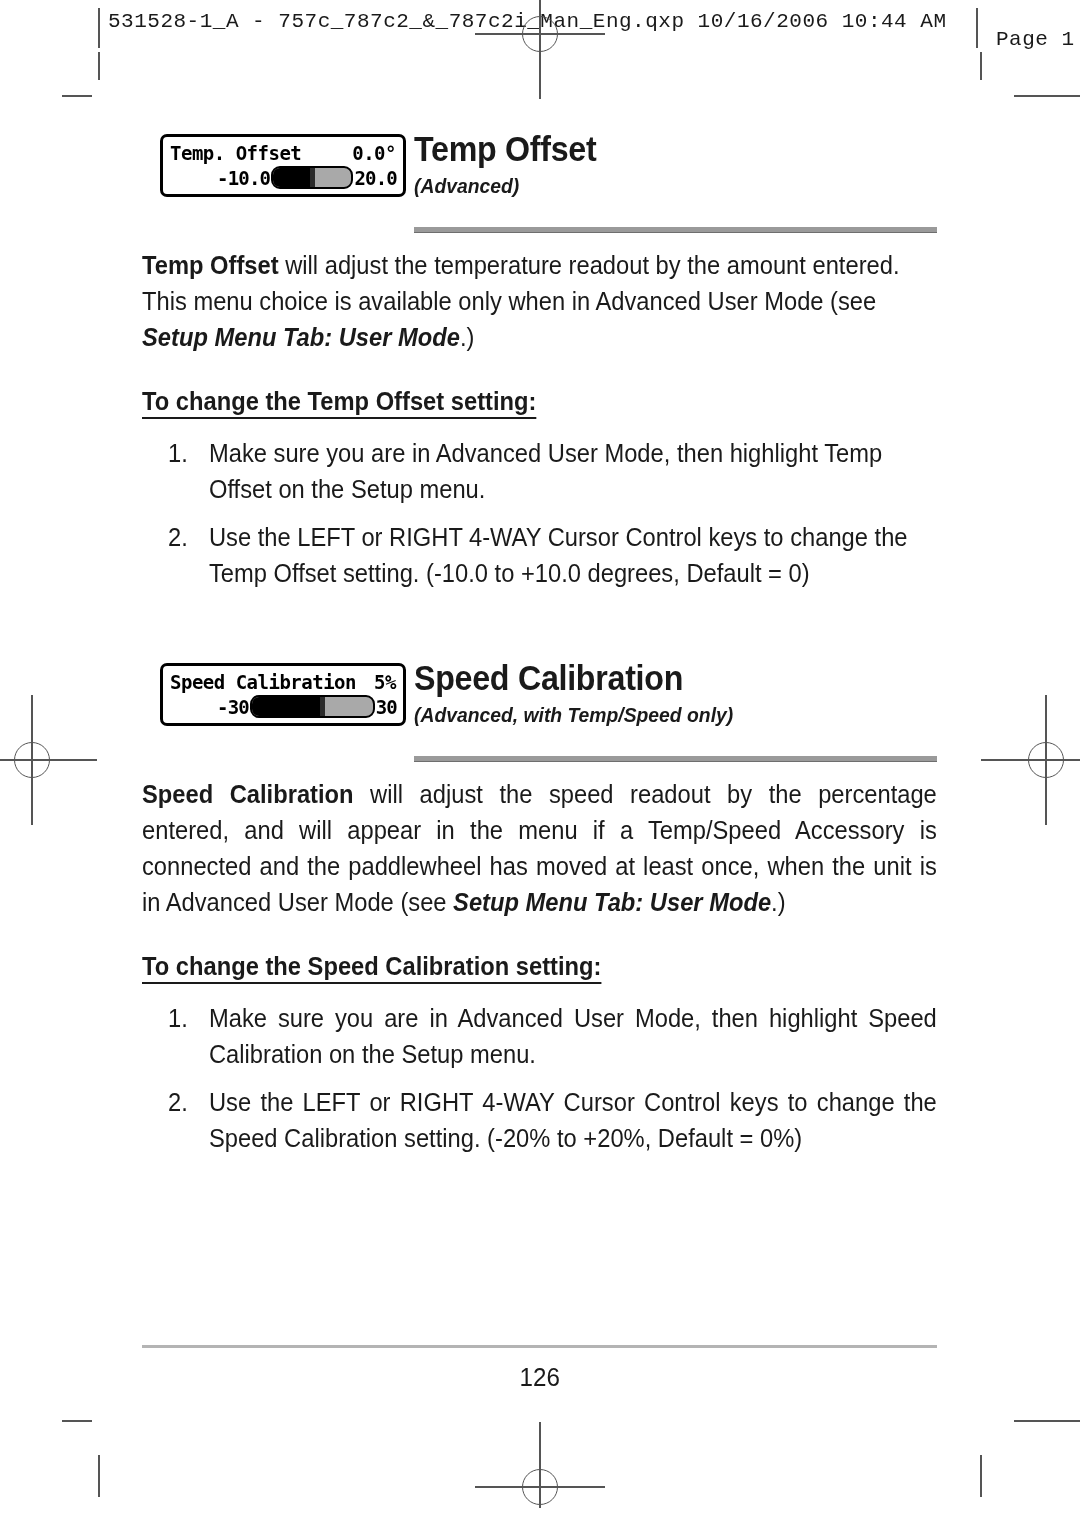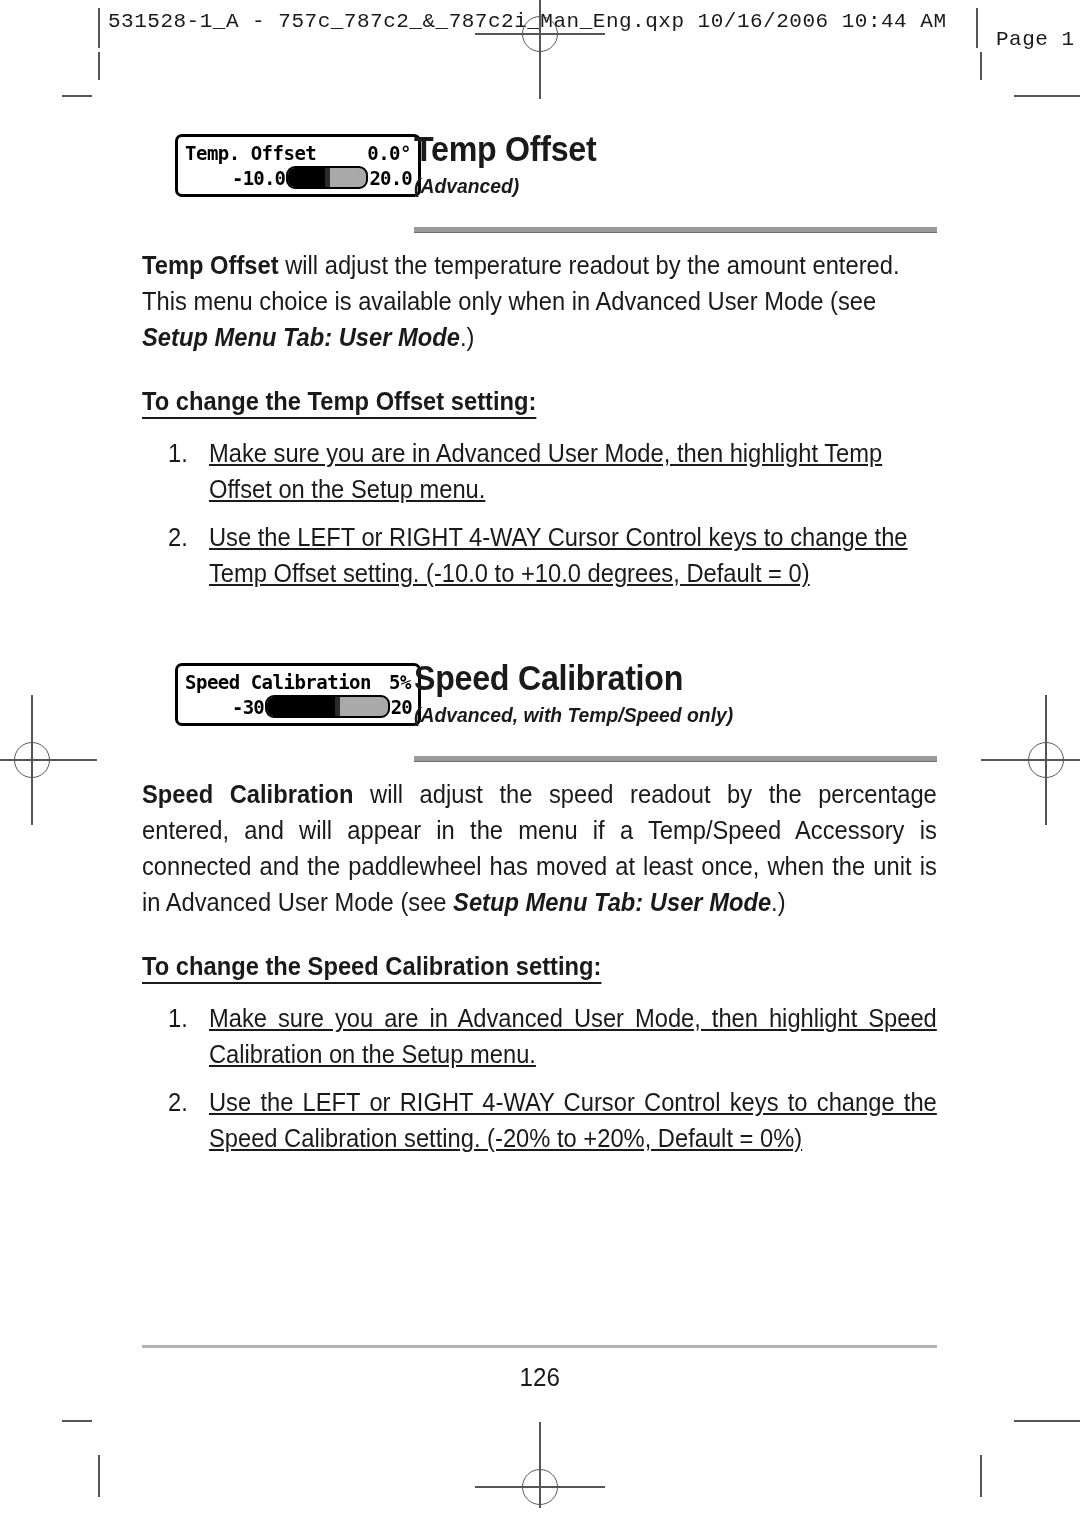--- a/index.html
+++ b/index.html
@@ -72,21 +72,21 @@
 
   .section { position: relative; }
 
   .sec-head {
     position: relative;
     display: block;
     min-height: 92px;
   }
   .lcd-holder {
     position: absolute;
-    left: 15px; top: 4px; padding-left: 18px;
+    left: 0; top: 4px; padding-left: 18px;
   }
   .head-text {
     margin-left: 272px;
   }
   h1.title {
     font-family: "Liberation Sans Narrow", "Liberation Sans", sans-serif;
     font-size: 35px;
     font-weight: bold;
     margin: 0;
     padding: 0;
@@ -196,21 +196,20 @@
     color: #1a1a1a;
     transform: scaleX(0.93);
     transform-origin: left top;
   }
 
   ol.steps {
     margin: 16px 0 0 0;
     padding: 0;
     list-style: none;
     counter-reset: stepcount;
-    text-decoration: underline;
   }
   ol.steps li {
     position: relative;
     font-size: 25.5px;
     line-height: 36px;
     margin: 0 0 12px 0;
     padding-left: 72px;
     color: #1a1a1a;
     transform: scaleX(0.93);
     transform-origin: left top;
@@ -324,21 +323,21 @@
               <div class="lcd-row1">
                 <span class="lcd-label">Speed Calibration</span>
                 <span class="lcd-value">5%</span>
               </div>
               <div class="lcd-row2">
                 <span class="lcd-min">-30</span>
                 <span class="lcd-bar">
                   <span class="lcd-bar-fill" style="width: 58%;"></span>
                   <span class="lcd-bar-knob" style="left: calc(58% - 2px);"></span>
                 </span>
-                <span class="lcd-max">20</span>
+                <span class="lcd-max">30</span>
               </div>
             </div>
           </div>
           <div class="head-text">
             <h1 class="title">Speed Calibration</h1>
             <div class="subtitle">(Advanced, with Temp/Speed only)</div>
           </div>
         </div><div class="head-rule"></div><p class="body justify"><b>Speed Calibration</b> will adjust the speed readout by the percentage entered, and will appear in the menu if a Temp/Speed Accessory is connected and the paddlewheel has moved at least once, when the unit is in Advanced User Mode (see <span class="bi">Setup Menu Tab: User Mode</span>.)</p><h2 class="howto">To change the Speed Calibration setting:</h2><ol class="steps">
           <li class="justify">Make sure you are in Advanced User Mode, then highlight Speed Calibration on the Setup menu.</li>
           <li class="justify">Use the LEFT or RIGHT 4-WAY Cursor Control keys to change the Speed Calibration setting. (-20% to +20%, Default = 0%)</li>

